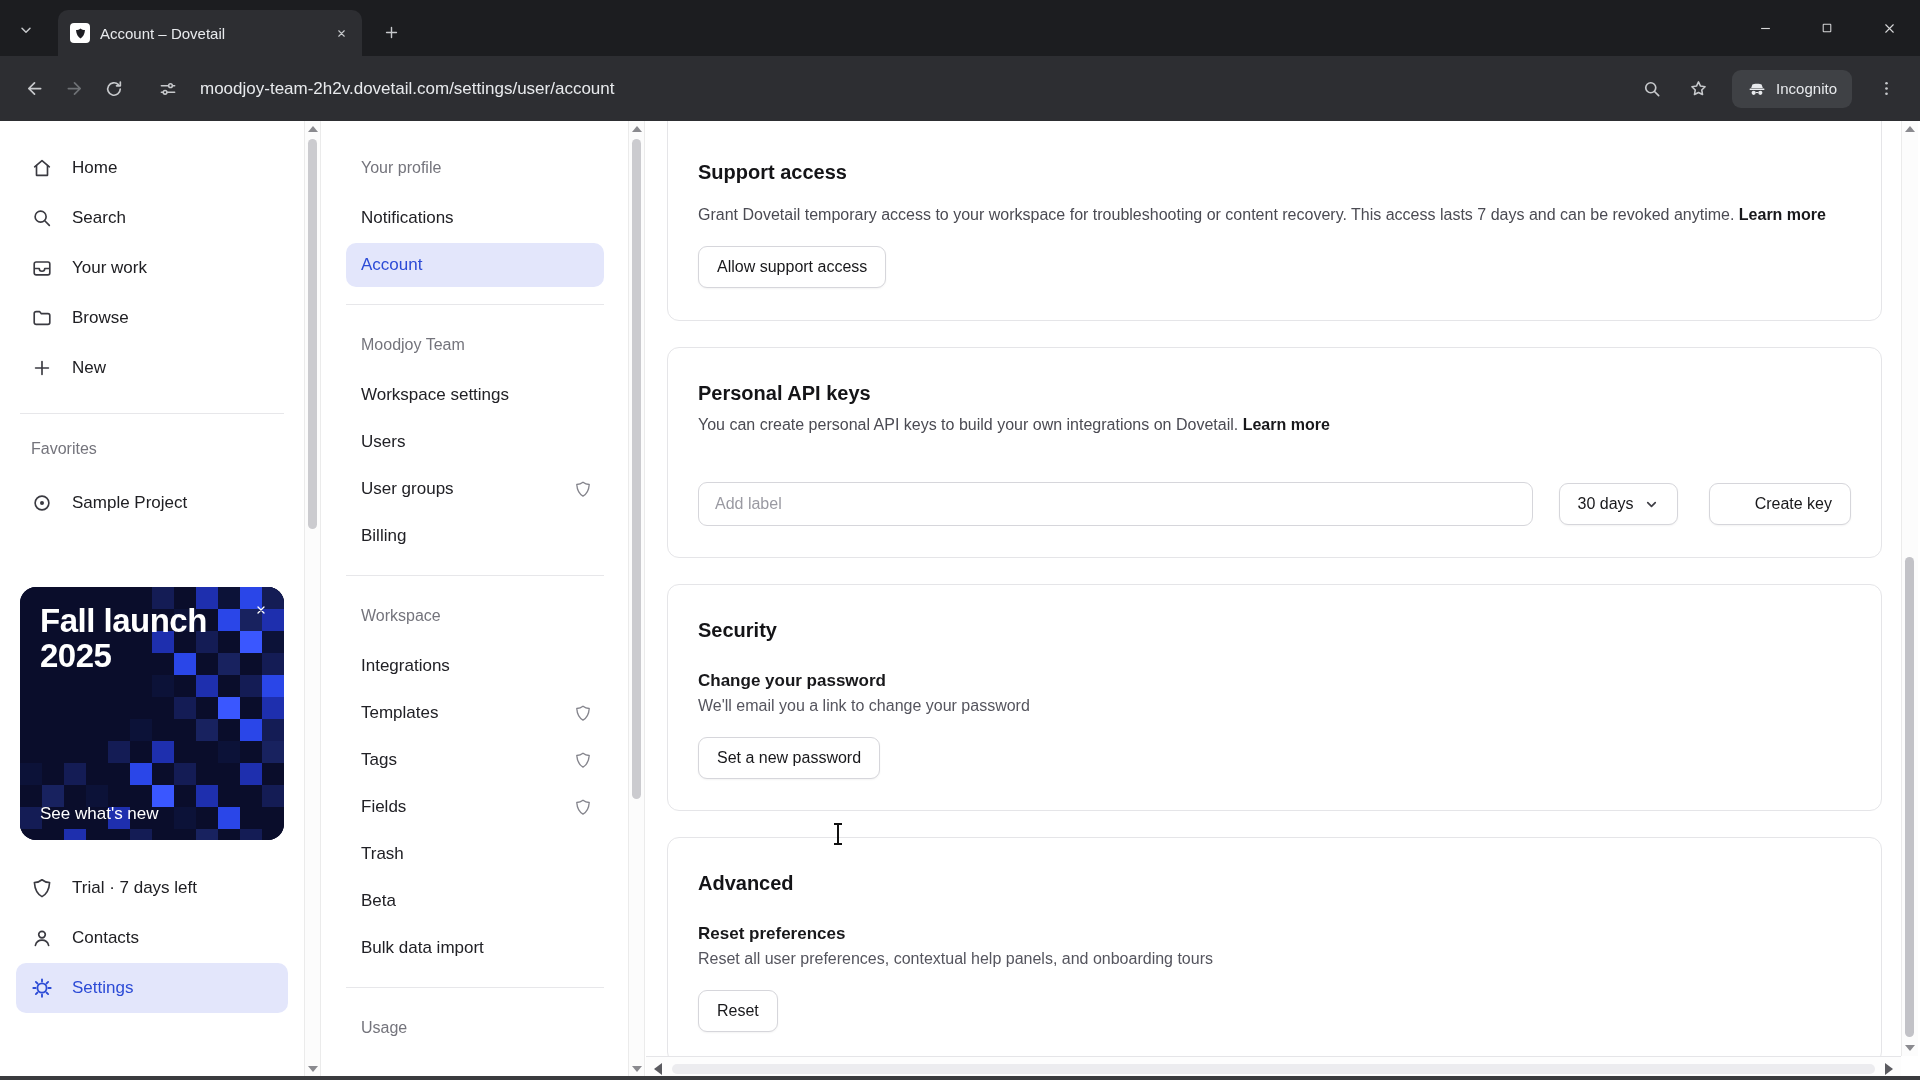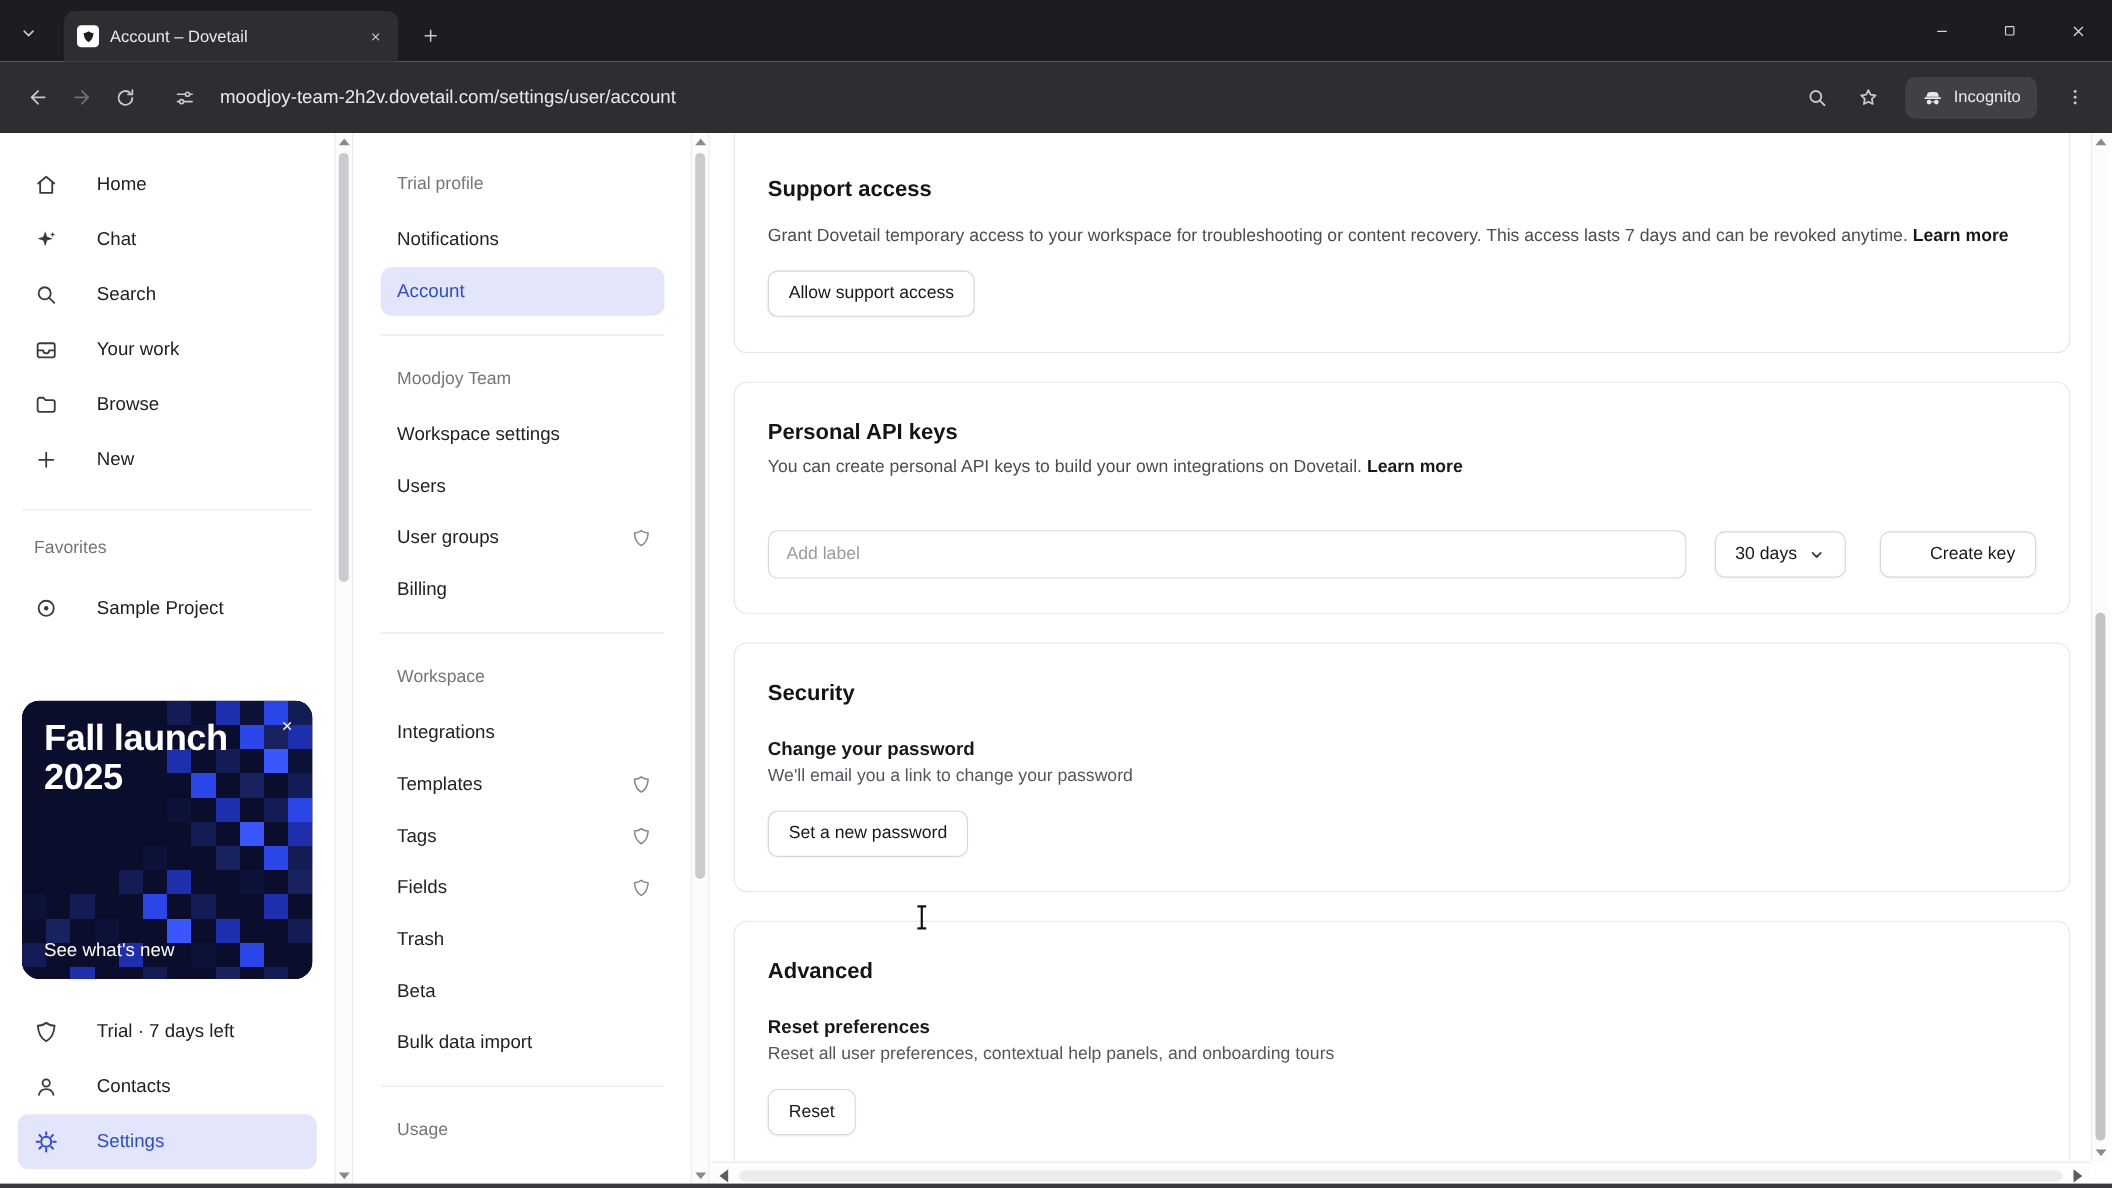--- a/index.html
+++ b/index.html
@@ -24,21 +24,21 @@
   .site-info { margin-left:14px; }
   .url-text { margin-left:12px; font-size:17px; color:#e8eaed; white-space:nowrap; overflow:hidden; flex:1; }
   .toolbar-right { display:flex; align-items:center; gap:6px; margin-left:auto; }
   .incognito-pill { display:flex; align-items:center; gap:9px; background:#3f4145; border-radius:9px; padding:9px 15px; color:#e8eaed; font-size:15px; margin:0 8px; }
 
   
   .page { position:absolute; top:121px; left:0; right:0; bottom:0; background:#fff; color:#202024; }
 
   
   .app-sidebar { position:absolute; left:0; top:0; width:304px; height:100%; padding-top:22px; }
-  .side-row { height:50px; display:flex; align-items:center; gap:35px; padding-left:31px; font-size:17px; font-weight:500; color:#202024; cursor:pointer; }
+  .side-row { height:50px; display:flex; align-items:center; gap:19px; padding-left:31px; font-size:17px; font-weight:500; color:#202024; cursor:pointer; }
   .side-row .ic { color:#3a3a41; display:flex; }
   .side-divider { height:1px; background:#e7e7ea; margin:20px 20px 0; }
   .fav-label { margin-top:26px; padding-left:31px; font-size:16px; color:#74747c; font-weight:500; height:20px; }
   .fav-row { margin-top:18px; }
   .promo { position:relative; width:264px; height:253px; margin:59px 20px 0; border-radius:16px; overflow:hidden; background:#0a0d2b; color:#fff; }
   .promo svg.pattern { position:absolute; inset:0; }
   .promo-title { position:absolute; top:16px; left:20px; width:170px; font-size:33px; font-weight:700; line-height:1.07; letter-spacing:-0.5px; }
   .promo-link { position:absolute; left:20px; bottom:16px; font-size:17px; font-weight:400; cursor:pointer; }
   .promo-close { position:absolute; top:12px; right:12px; width:22px; height:22px; display:flex; align-items:center; justify-content:center; color:#fff; cursor:pointer; }
   .footer-rows { margin-top:23px; }
@@ -209,29 +209,20 @@
 
     <aside class="app-sidebar">
       <div class="side-row">
         <span class="ic">
             <svg width="22" height="22" viewBox="0 0 24 24" fill="none" stroke="currentColor" stroke-width="1.8" stroke-linecap="round" stroke-linejoin="round">
               <path d="M4 10.7 12 4l8 6.7"></path>
               <path d="M6 9.3V20h12V9.3"></path>
             </svg>
           </span>
         <span>Home</span>
-      </div>
-      <div class="side-row">
-        <span class="ic">
-            <svg width="22" height="22" viewBox="0 0 24 24" fill="currentColor">
-              <path d="M11 3.5 12.9 9l5.6 1.9-5.6 1.9L11 18.5l-1.9-5.7L3.5 10.9 9.1 9z"></path>
-              <path d="m18.4 4.2.7 1.9 1.9.7-1.9.7-.7 1.9-.7-1.9-1.9-.7 1.9-.7z"></path>
-            </svg>
-          </span>
-        <span>Chat</span>
       </div>
       <div class="side-row">
         <span class="ic">
             <svg width="22" height="22" viewBox="0 0 24 24" fill="none" stroke="currentColor" stroke-width="1.8" stroke-linecap="round">
               <circle cx="10.5" cy="10.5" r="6"></circle>
               <path d="m15 15 5 5"></path>
             </svg>
           </span>
         <span>Search</span>
       </div>
@@ -365,21 +356,21 @@
       </div>
     </aside>
 
     <div class="vscroll" style="left:304px;">
       <div class="tri tri-up"></div>
       <div class="thumb" style="top:18px; height:390px;"></div>
       <div class="tri tri-down"></div>
     </div>
 
     <nav class="settings-nav">
-      <div class="nav-label">Trial profile</div>
+      <div class="nav-label">Your profile</div>
       <div class="nav-item">
           <span>Notifications</span>
         </div>
       <div class="nav-item active">
           <span>Account</span>
         </div>
 
       <div class="nav-divider"></div>
       <div class="nav-label mt">Moodjoy Team</div>
       <div class="nav-item">

